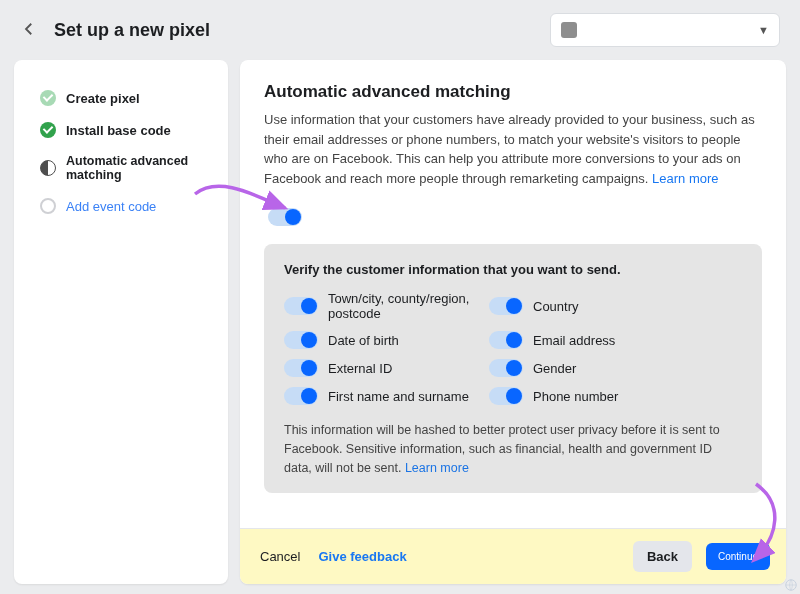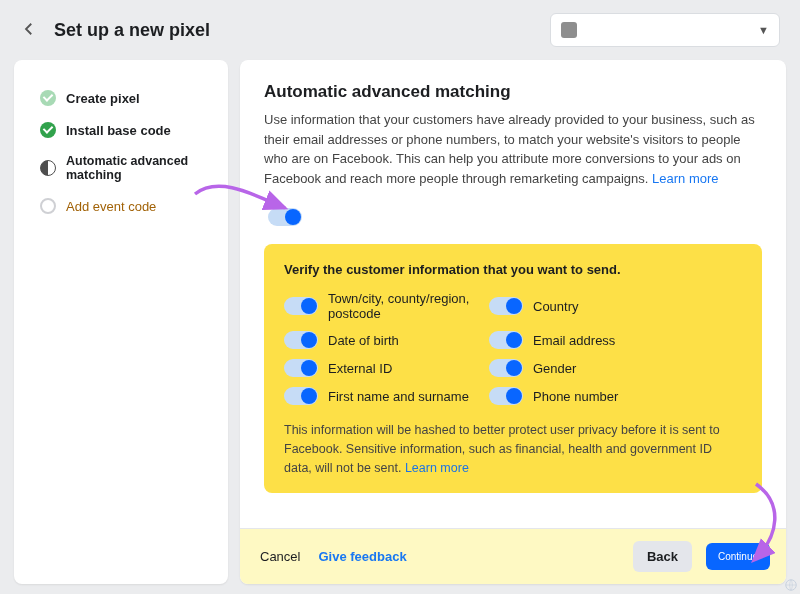--- a/index.html
+++ b/index.html
@@ -11,41 +11,41 @@
   .top-title { font-size:18px; font-weight:700; flex:1; padding-left:6px; }
   .top-select { width:230px; height:34px; background:#fff; border:1px solid #dadde1; border-radius:6px; display:flex; align-items:center; padding:0 10px; cursor:pointer; }
   .top-select .swatch { width:16px; height:16px; background:#8e8e8e; border-radius:3px; margin-right:8px; }
   .top-select .caret { margin-left:auto; color:#555; font-size:11px; }
 
   
   .layout { display:flex; gap:12px; padding:0 14px; height:calc(594px - 60px - 10px); }
   .side { width:214px; background:#fff; border-radius:8px; box-shadow:0 1px 2px rgba(0,0,0,.08); padding:22px 26px; }
   .step { display:flex; align-items:center; gap:10px; padding:8px 0; }
   .step-ico { width:16px; height:16px; border-radius:50%; flex:none; position:relative; }
-  .step-label { font-size:13px; color:#a16207; }
+  .step-label { font-size:13px; color:#3b82f6; }
   .step.done .step-ico { background:#a8dab5; }
   .step.active .step-ico { background:#31a24c; }
   .step.done .step-label, .step.active .step-label { font-weight:700; color:#1c1e21; }
   .step.done .step-ico::after, .step.active .step-ico::after { content:""; position:absolute; left:4.5px; top:2px; width:4px; height:7px; border:solid #fff; border-width:0 2px 2px 0; transform:rotate(45deg); }
   .step.half .step-ico { background:linear-gradient(90deg,#4e4e4e 50%, #fff 50%); border:1px solid #4e4e4e; }
   .step.half .step-label { color:#1c1e21; font-weight:600; font-size:12.5px; }
   .step.future .step-ico { border:2px solid #cfd0d4; background:#fff; }
 
   .main { flex:1; background:#fff; border-radius:8px; box-shadow:0 1px 2px rgba(0,0,0,.08); display:flex; flex-direction:column; overflow:hidden; position:relative; }
   .content { padding:22px 24px 12px; overflow:auto; flex:1; }
   .h1 { font-size:17px; font-weight:700; margin-bottom:8px; }
   .desc { font-size:13px; color:#444; line-height:1.5; }
   .desc a { color:#1877f2; text-decoration:none; }
 
   .toggle-row { display:flex; align-items:center; gap:12px; margin:20px 0 18px 4px; }
   .toggle { width:34px; height:18px; border-radius:10px; background:#c6dcf6; position:relative; cursor:pointer; }
   .toggle .knob { width:16px; height:16px; border-radius:50%; background:#0866ff; position:absolute; top:1px; right:1px; }
   .toggle-label { font-size:13px; }
 
-  .verify-card { background:#fde047; border-radius:8px; padding:18px 20px 16px; margin-top:6px; }
+  .verify-card { background:#e5e5e5; border-radius:8px; padding:18px 20px 16px; margin-top:6px; }
   .verify-title { font-size:13px; font-weight:700; margin-bottom:14px; }
   .verify-grid { display:grid; grid-template-columns:1fr 1fr; column-gap:10px; row-gap:10px; max-width:400px; }
   .vitem { display:flex; align-items:center; gap:10px; }
   .vitem .toggle-s { width:34px; height:18px; border-radius:10px; background:#c6dcf6; position:relative; flex:none; cursor:pointer; }
   .vitem .toggle-s .knob { width:16px; height:16px; border-radius:50%; background:#0866ff; position:absolute; top:1px; right:1px; }
   .vitem .lbl { font-size:13px; color:#1c1e21; }
   .vnote { font-size:12.5px; color:#444; line-height:1.5; margin-top:16px; }
   .vnote a { color:#1b74e4; text-decoration:none; }
 
   .footer { border-top:1px solid #e4e6eb; padding:12px 16px; display:flex; align-items:center; gap:14px; background:#fef9c3; }

